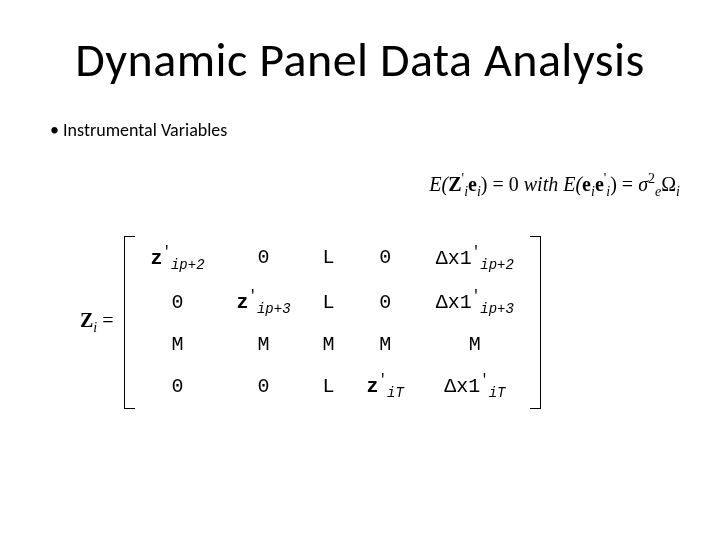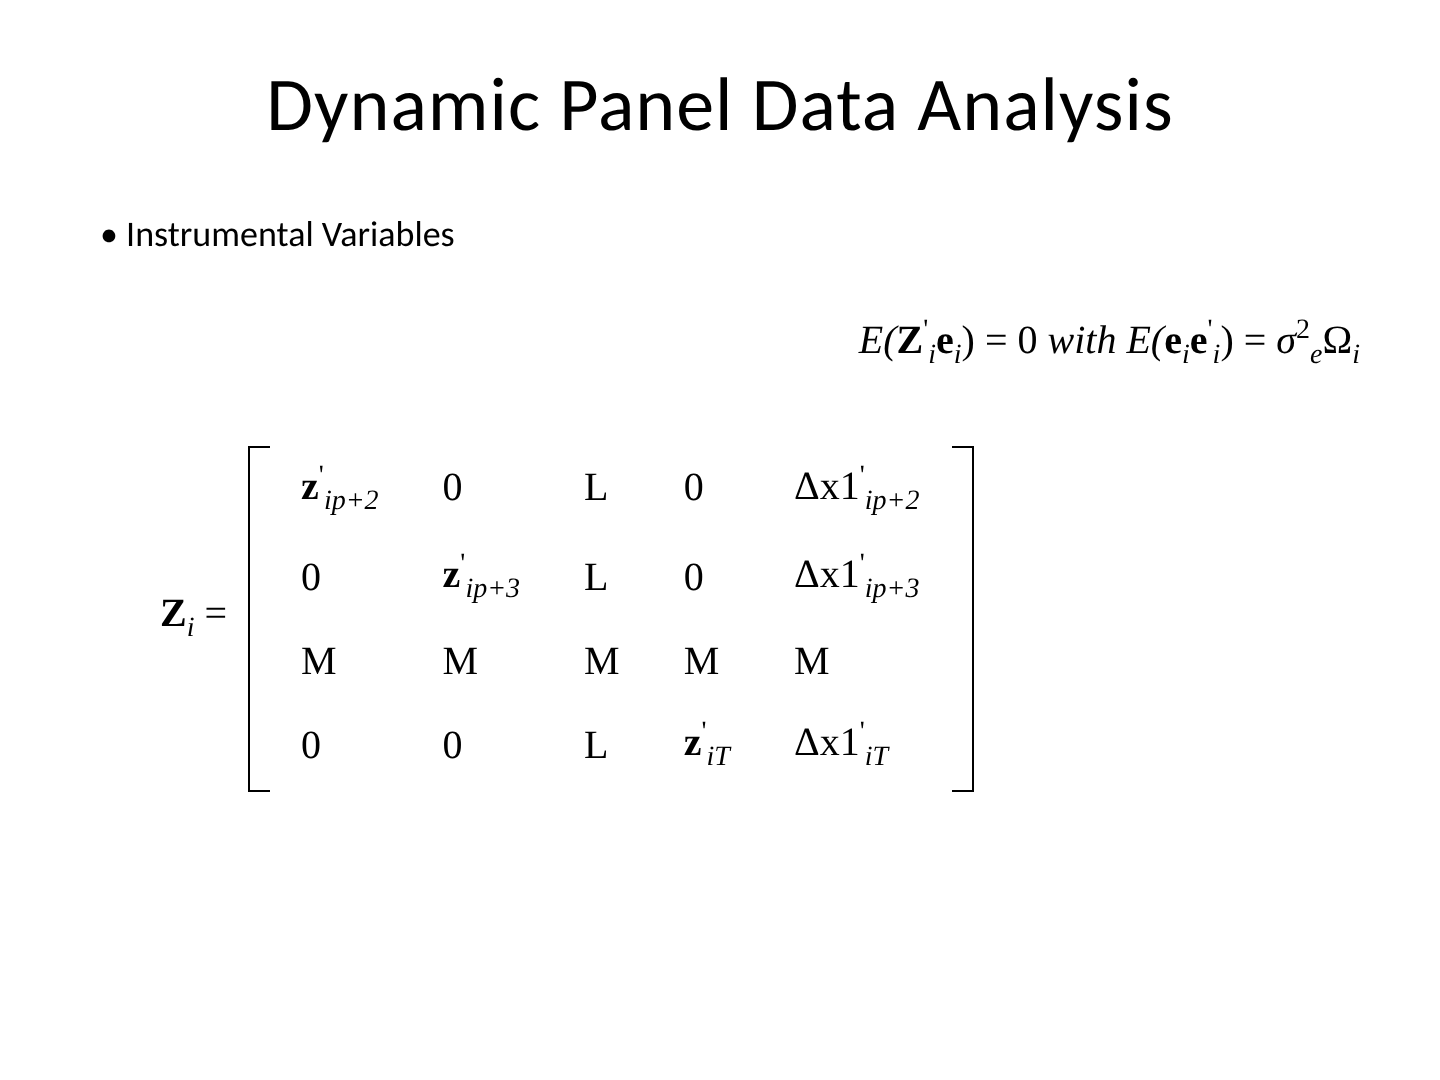--- a/index.html
+++ b/index.html
@@ -13,21 +13,21 @@
   }
   .slide {
     position: relative;
     width: 720px;
     height: 540px;
     box-sizing: border-box;
     padding: 20px 40px;
   }
   .title {
     text-align: center;
-    font-size: 38px;
+    font-size: 48px;
     font-weight: 400;
     margin: 10px 0 30px 0;
     letter-spacing: 0.5px;
   }
   .bullet {
     font-size: 18px;
     margin: 0 0 30px 10px;
   }
   .bullet::before {
     content: "• ";
@@ -61,22 +61,22 @@
     border-top: 1.5px solid #000;
     border-bottom: 1.5px solid #000;
   }
   .bracket.left  { border-left: 1.5px solid #000; }
   .bracket.right { border-right: 1.5px solid #000; }
   table.mat {
     border-collapse: collapse;
   }
   table.mat td {
     padding: 8px 16px;
-    text-align: left;
-    font-family: Liberation Serif, serif;
+    text-align: center;
+    font-family: Liberation Mono, monospace;
   }
   .msf { font-family: Calibri, Arial, sans-serif; } 
 </style>
 </head>
 <body>
 
 <div class="slide">
 
   <div class="title">Dynamic Panel Data Analysis</div>
 

